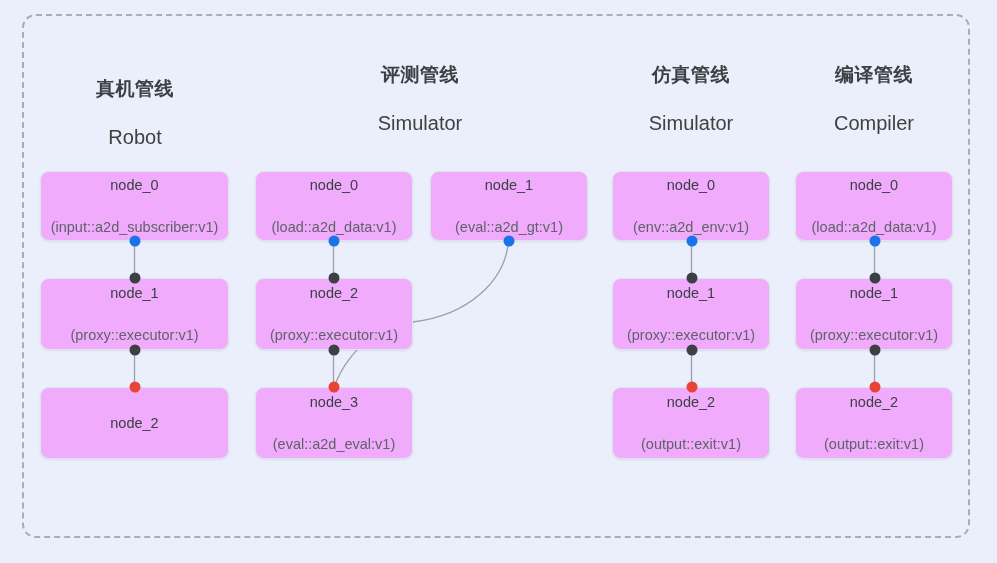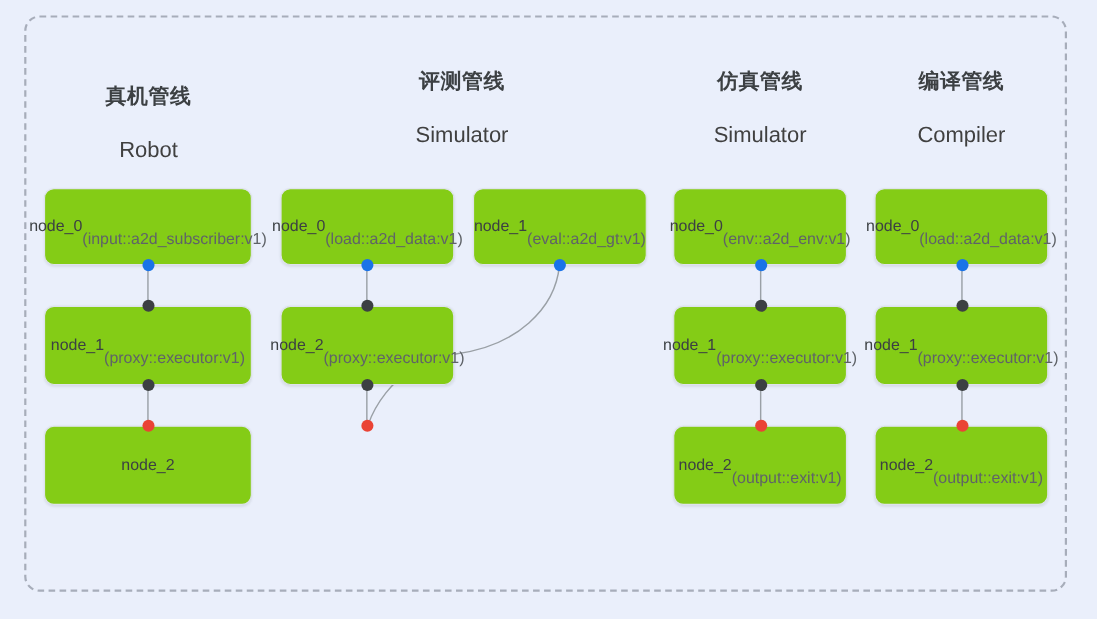--- a/index.html
+++ b/index.html
@@ -64,26 +64,26 @@
     left: 0; top: 0;
     width: 997px;
     height: 563px;
     pointer-events: none;
   }
 
   
   .node {
     position: absolute;
     box-sizing: border-box;
-    background: #84cc16;
+    background: #f0abfc;
     border: 1px solid #dfe3ec;
     border-radius: 9px;
     box-shadow: 0 1px 2px rgba(60,64,67,0.10);
     display: flex;
-    flex-direction: row;
+    flex-direction: column;
     align-items: center;
     justify-content: center;
     color: #3c4043;
   }
   .node .nname {
     font-size: 14.5px;
     line-height: 1.25;
     color: #3c4043;
     white-space: nowrap;
   }
@@ -174,20 +174,24 @@
     <div class="nspec">(load::a2d_data:v1)</div>
   </div>
   <div class="node" style="left:430px; top:171px; width:158px; height:70px;">
     <div class="nname">node_1</div>
     <div class="nspec">(eval::a2d_gt:v1)</div>
   </div>
   <div class="node" style="left:255px; top:278px; width:158px; height:72px;">
     <div class="nname">node_2</div>
     <div class="nspec">(proxy::executor:v1)</div>
   </div>
+  <div class="node" style="left:255px; top:387px; width:158px; height:72px;">
+    <div class="nname">node_3</div>
+    <div class="nspec">(eval::a2d_eval:v1)</div>
+  </div>
   <div class="port blue" style="left:333.5px; top:241px;"></div>
   <div class="port blue" style="left:508.5px; top:241px;"></div>
   <div class="port black" style="left:333.5px; top:278px;"></div>
   <div class="port black" style="left:333.5px; top:350px;"></div>
   <div class="port red" style="left:333.5px; top:387px;"></div>
 
   <div class="node" style="left:612px; top:171px; width:158px; height:70px;">
     <div class="nname">node_0</div>
     <div class="nspec">(env::a2d_env:v1)</div>
   </div>

